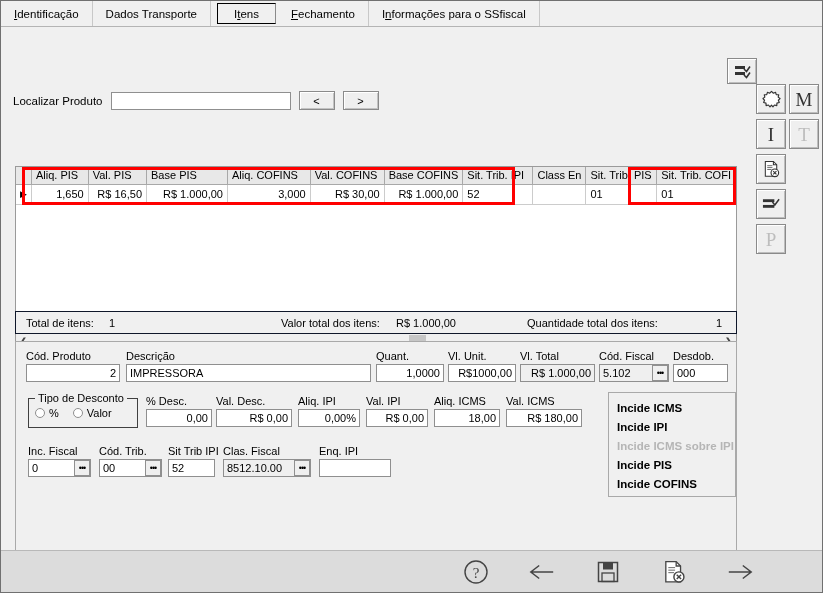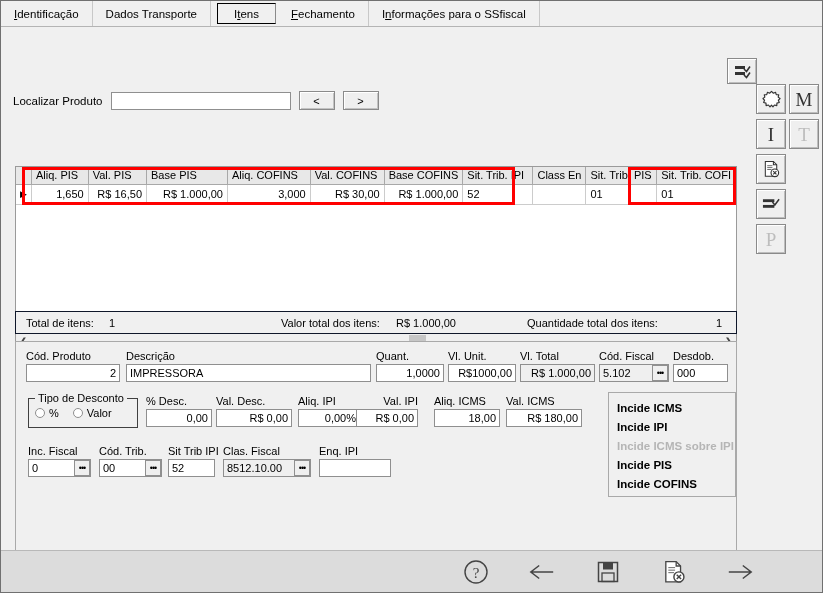--- a/index.html
+++ b/index.html
@@ -346,21 +346,21 @@
       <div class="inp r" style="width:66px">0,00</div>
     </div>
     <div class="fld" style="left:200px;top:53px;">
       <span class="lab">Val. Desc.</span>
       <div class="inp r" style="width:76px">R$ 0,00</div>
     </div>
     <div class="fld" style="left:282px;top:53px;">
       <span class="lab">Aliq. IPI</span>
       <div class="inp r" style="width:62px">0,00%</div>
     </div>
-    <div class="fld" style="left:340px;top:53px;text-align:right;">
+    <div class="fld" style="left:350px;top:53px;">
       <span class="lab">Val. IPI</span>
       <div class="inp r" style="width:62px">R$ 0,00</div>
     </div>
     <div class="fld" style="left:418px;top:53px;">
       <span class="lab">Aliq. ICMS</span>
       <div class="inp r" style="width:66px">18,00</div>
     </div>
     <div class="fld" style="left:490px;top:53px;">
       <span class="lab">Val. ICMS</span>
       <div class="inp r" style="width:76px">R$ 180,00</div>

